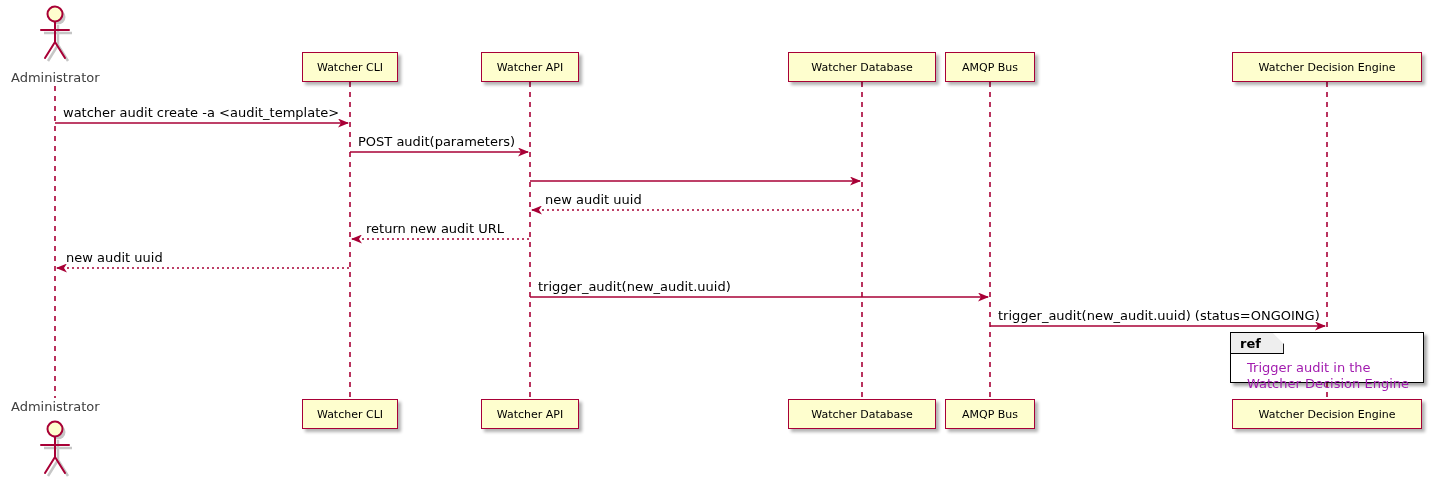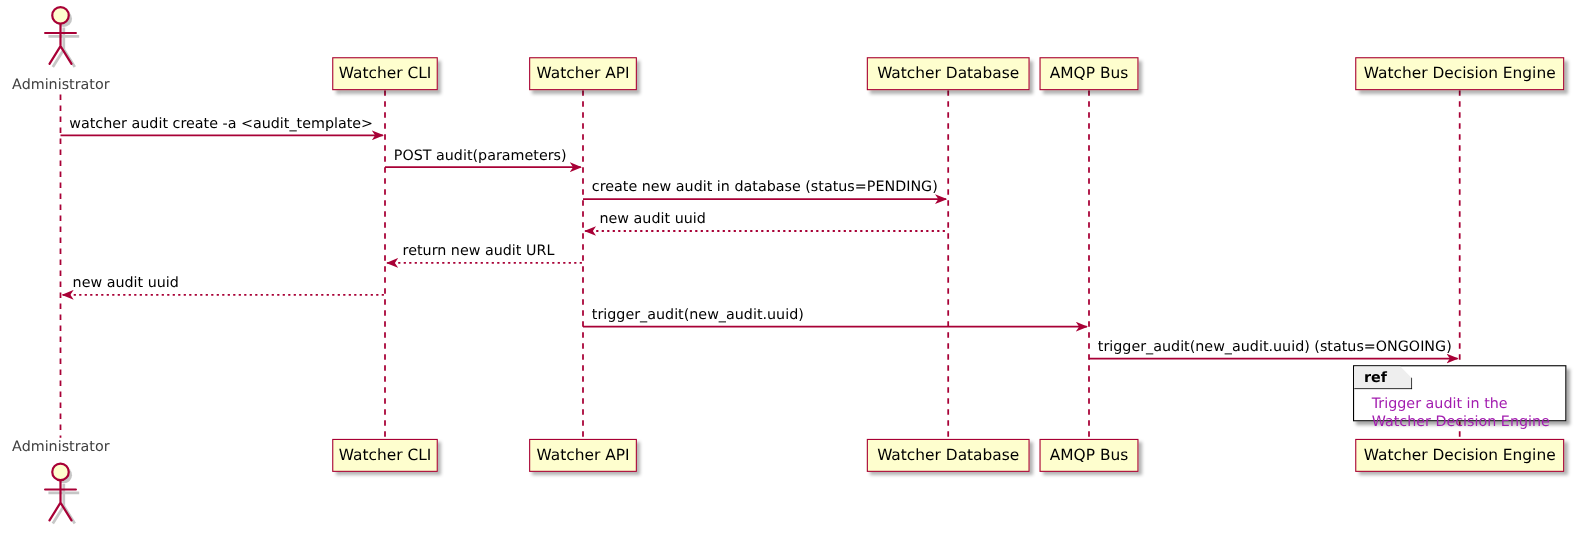--- a/index.html
+++ b/index.html
@@ -58,21 +58,21 @@
   }
   .pbox {
     position: absolute;
     box-sizing: border-box;
     background: #FEFECE;
     border: 1.6px solid #A80036;
     box-shadow: 3px 3px 3px rgba(0,0,0,0.30);
     display: flex;
     align-items: center;
     justify-content: center;
-    font-size: 14px;
+    font-size: 11px;
     color: #000000;
     white-space: nowrap;
     line-height: 1;
   }
   .msg-label {
     position: absolute;
     font-size: 13px;
     color: #000000;
     white-space: nowrap;
     line-height: 1;
@@ -207,21 +207,20 @@
   </div>
   <div class="pbox" style="left:1232px; top:399px; width:190px; height:30px;">
     <span>Watcher Decision Engine</span>
   </div>
 
   <div class="actor-label" style="left:11px; top:71px;">Administrator</div>
   <div class="actor-label" style="left:11px; top:400px;">Administrator</div>
 
   <div class="msg-label" style="left:63px; top:106px;">watcher audit create -a &lt;audit_template&gt;</div>
   <div class="msg-label" style="left:358px; top:135px;">POST audit(parameters)</div>
-  <div class="msg-label" style="left:538px; top:164px;">create new audit in database (status=PENDING)</div>
   <div class="msg-label" style="left:545px; top:193px;">new audit uuid</div>
   <div class="msg-label" style="left:366px; top:222px;">return new audit URL</div>
   <div class="msg-label" style="left:66px; top:251px;">new audit uuid</div>
   <div class="msg-label" style="left:538px; top:280px;">trigger_audit(new_audit.uuid)</div>
   <div class="msg-label" style="left:998px; top:309px;">trigger_audit(new_audit.uuid) (status=ONGOING)</div>
 
   <div class="refbox" style="left:1230px; top:332px; width:194px; height:51px;">
     <div class="ref-tab">
       <span>ref</span>
     </div>

